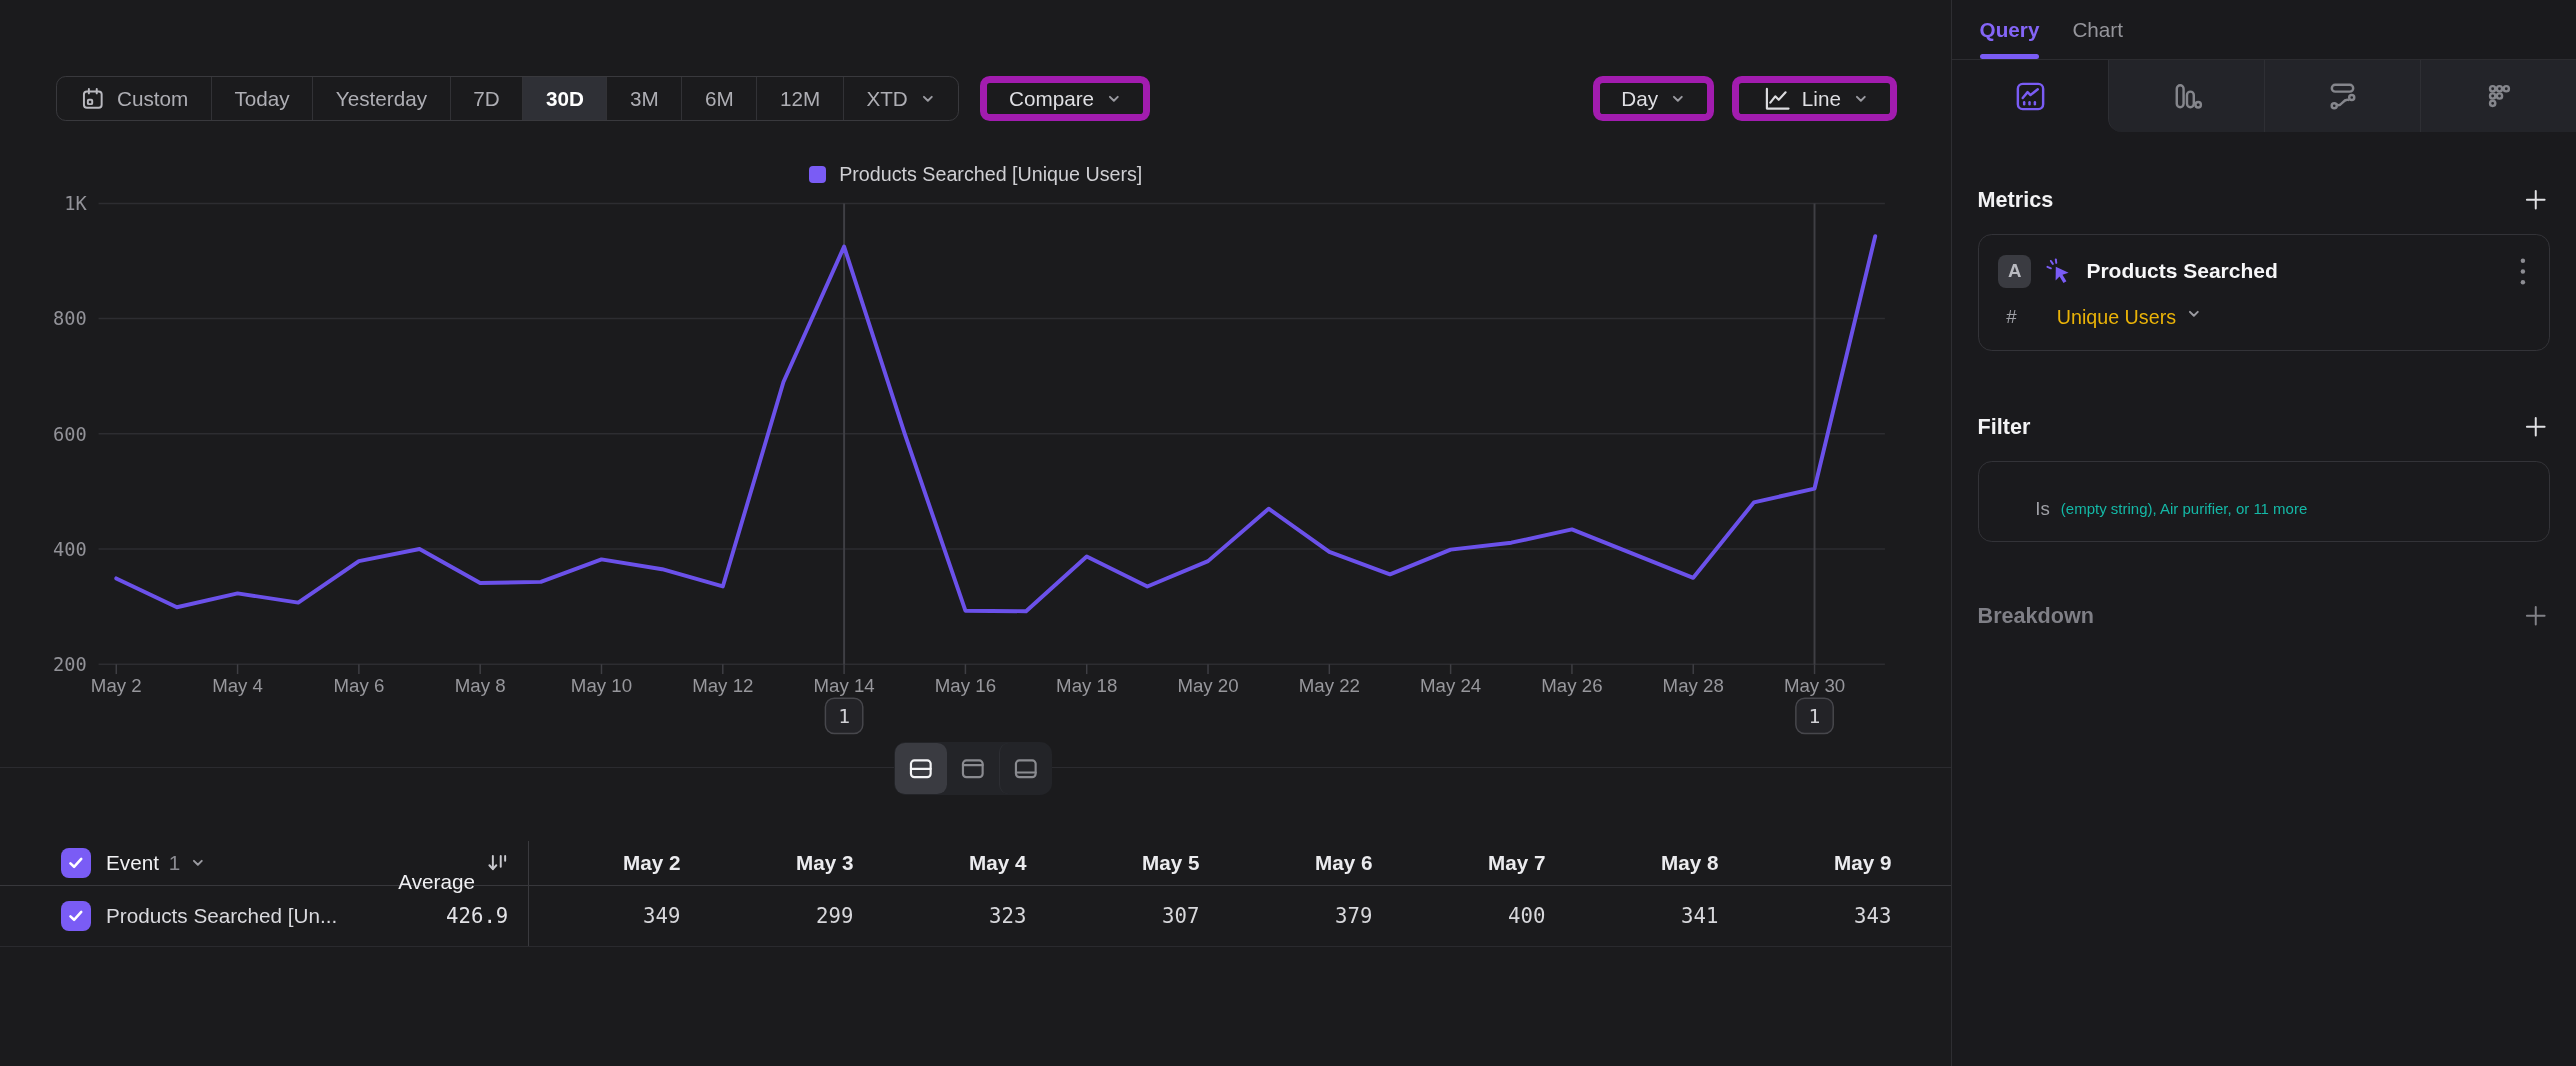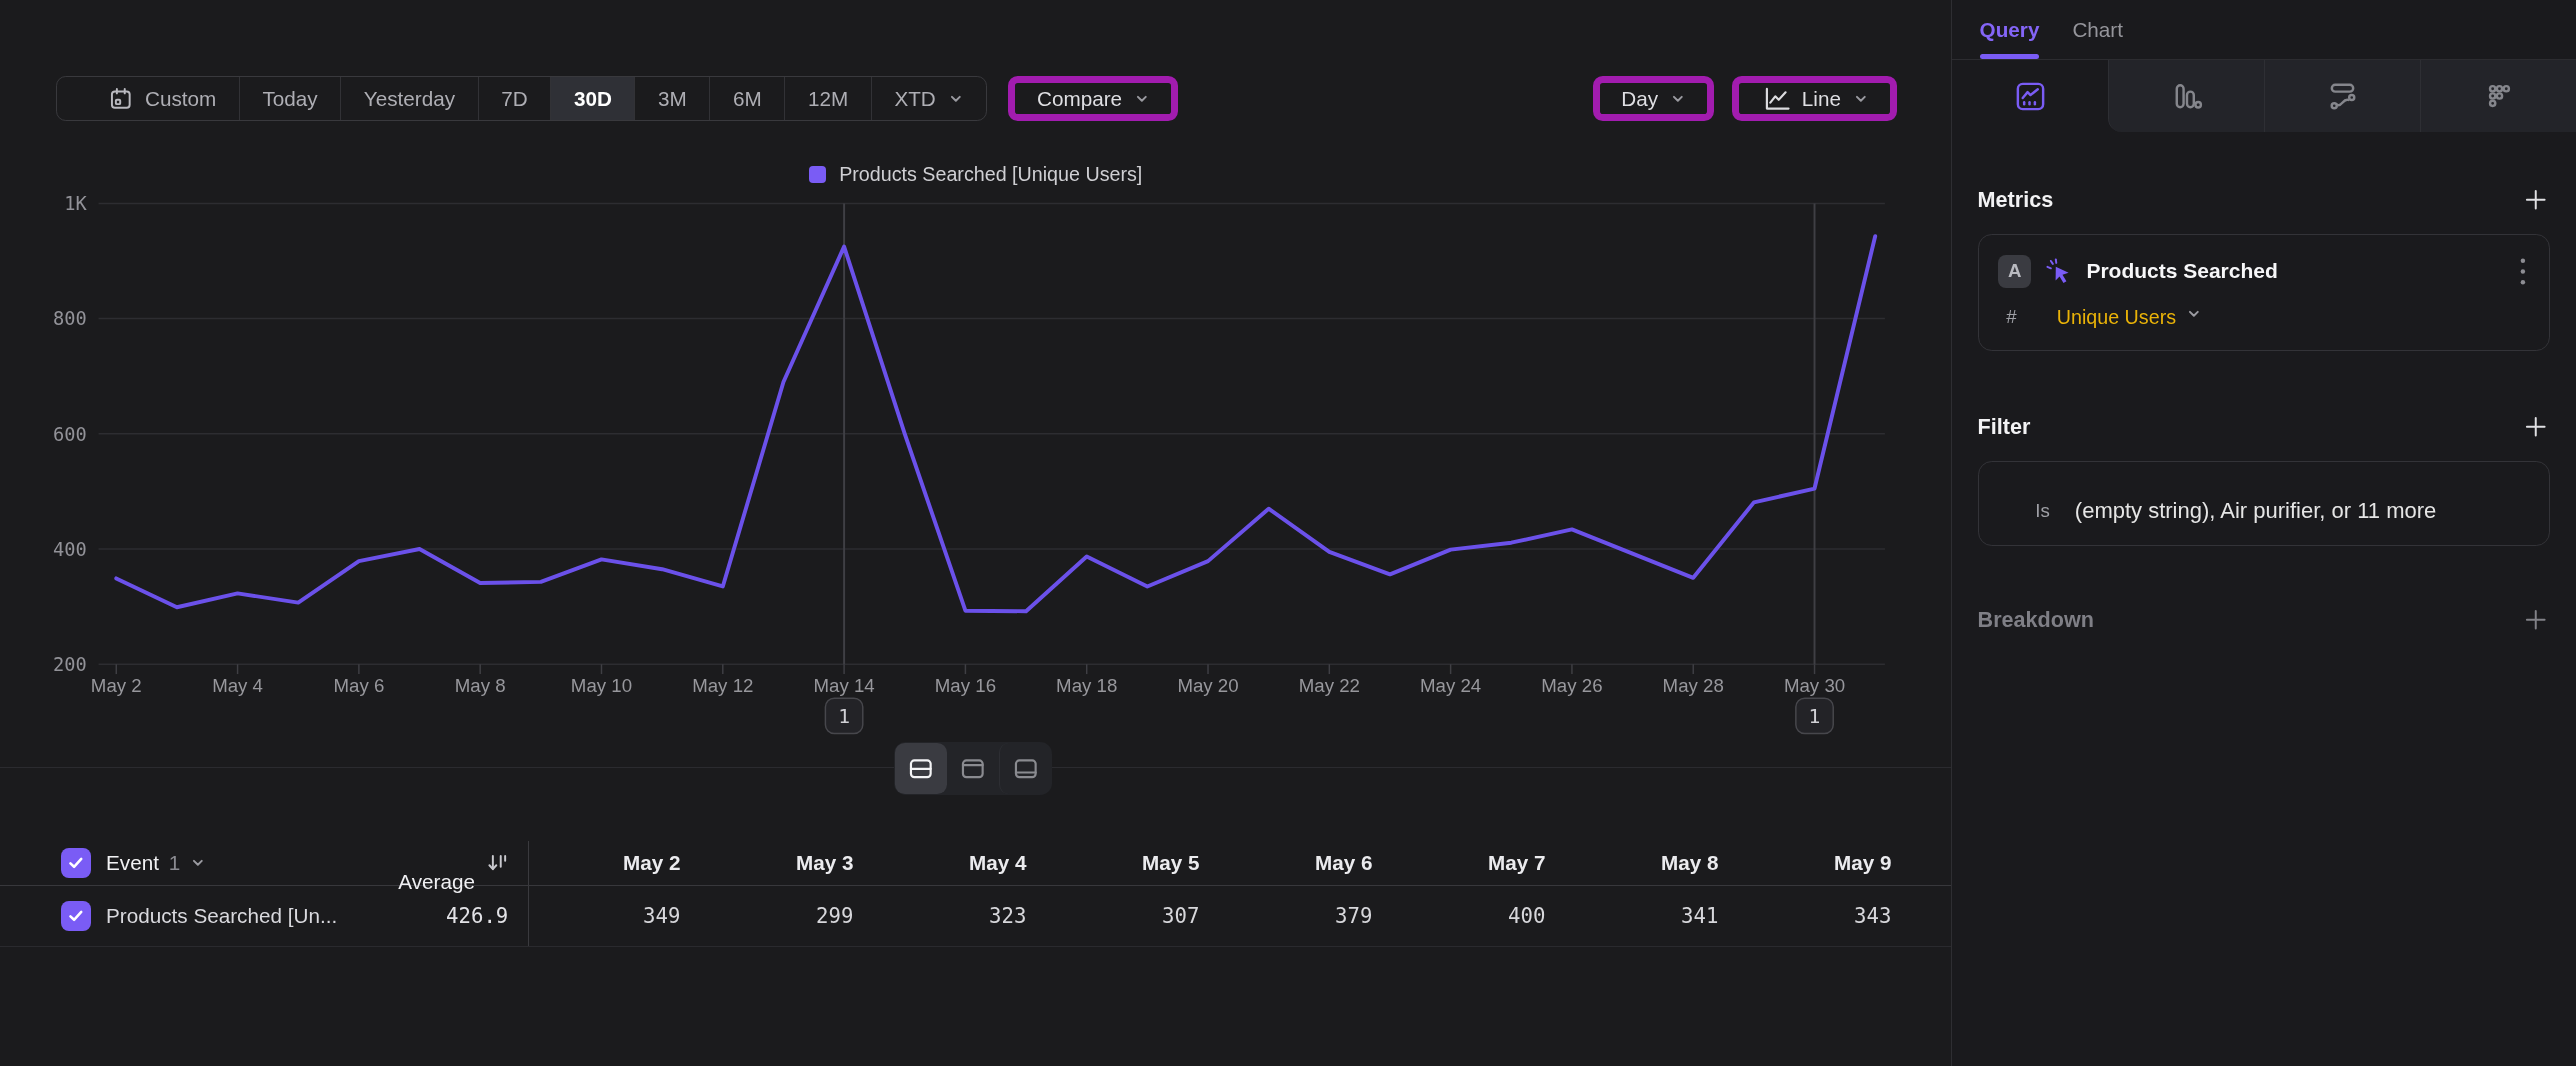--- a/index.html
+++ b/index.html
@@ -4,21 +4,21 @@
 <style>
   * { margin:0; padding:0; box-sizing:border-box; }
   html,body { width:2576px; height:1067px; background:#1b1b1d; font-family:"Liberation Sans",sans-serif; color:#e8e8ea; overflow:hidden; }
   .mono { font-family:"DejaVu Sans Mono",monospace; }
 
   
   .main { position:absolute; left:0; top:0; width:1951px; height:1067px; }
 
   .toolbar { position:absolute; top:76px; left:56px; width:1841px; display:flex; justify-content:space-between; align-items:center; }
   .tb-left, .tb-right { display:flex; align-items:center; gap:21.6px; }
-  .seg-group { display:flex; align-items:stretch; height:45px; border:1px solid #39393d; border-radius:9.8px; overflow:hidden;padding-left:28px; }
+  .seg-group { display:flex; align-items:stretch; height:45px; border:1px solid #39393d; border-radius:9.8px; overflow:hidden; }
   .seg { display:flex; align-items:center; gap:11.8px; padding:0 22.6px; font-size:20.7px; color:#aeaeb4; border-right:1px solid #323236; cursor:pointer; white-space:nowrap; background:transparent; }
   .seg:last-child { border-right:none; }
   .seg.sel { background:#2f3036; color:#ffffff; font-weight:600; }
   .btn { display:flex; align-items:center; gap:11.8px; height:45px; padding:0 21.6px; border:7px solid #a21caf; border-radius:9.8px; font-size:20.7px; color:#dfdfe3; cursor:pointer; background:transparent; white-space:nowrap; }
   .chev { width:15.7px; height:15.7px; stroke:#9a9aa0; stroke-width:2; fill:none; stroke-linecap:round; stroke-linejoin:round; }
   .icon { flex:none; }
 
   
   .legend { position:absolute; top:163px; left:0; width:1951px; display:flex; justify-content:center; align-items:center; gap:12.8px; }
   .legend-swatch { width:17.7px; height:17.7px; border-radius:3.9px; background:#7a5cf5; }
@@ -74,21 +74,21 @@
   .card { margin-top:19.7px; border:1px solid #333338; border-radius:13.8px; padding:19.7px 21.6px 21.6px 19.7px; }
   .card-line1 { display:flex; align-items:center; gap:11.8px; }
   .card-line2 { display:flex; align-items:center; margin-top:17.7px; }
   .a-badge { width:33px; height:33px; border-radius:7.9px; background:#3a3b41; color:#b9bac0; font-size:18.7px; font-weight:600; display:flex; align-items:center; justify-content:center; }
   .aa-badge { color:#85868c; font-size:19.7px; width:33px; text-align:center; }
   .card-title { font-size:21px; font-weight:600; color:#f7f7f9; flex:1; }
   .kebab { cursor:pointer; flex:none; }
   .hash { color:#9fa0a6; font-size:18.7px; width:25.6px; margin-left:7.9px; }
   .measure { font-size:19.7px; color:#eab308; display:flex; align-items:flex-start; gap:9.8px; margin-left:25px; cursor:pointer; }
   .op { color:#9fa0a6; font-size:18.7px; margin-left:37px; }
-  .filter-value { font-size:22px; color:#e5e5e5; margin-left:25px; }
+  .filter-value { font-size:15px; color:#14b8a6; margin-left:11px; }
 </style>
 </head>
 <body>
 
 <div class="main">
 
   <div class="toolbar">
     <div class="tb-left">
       <div class="seg-group">
         <div class="seg">

